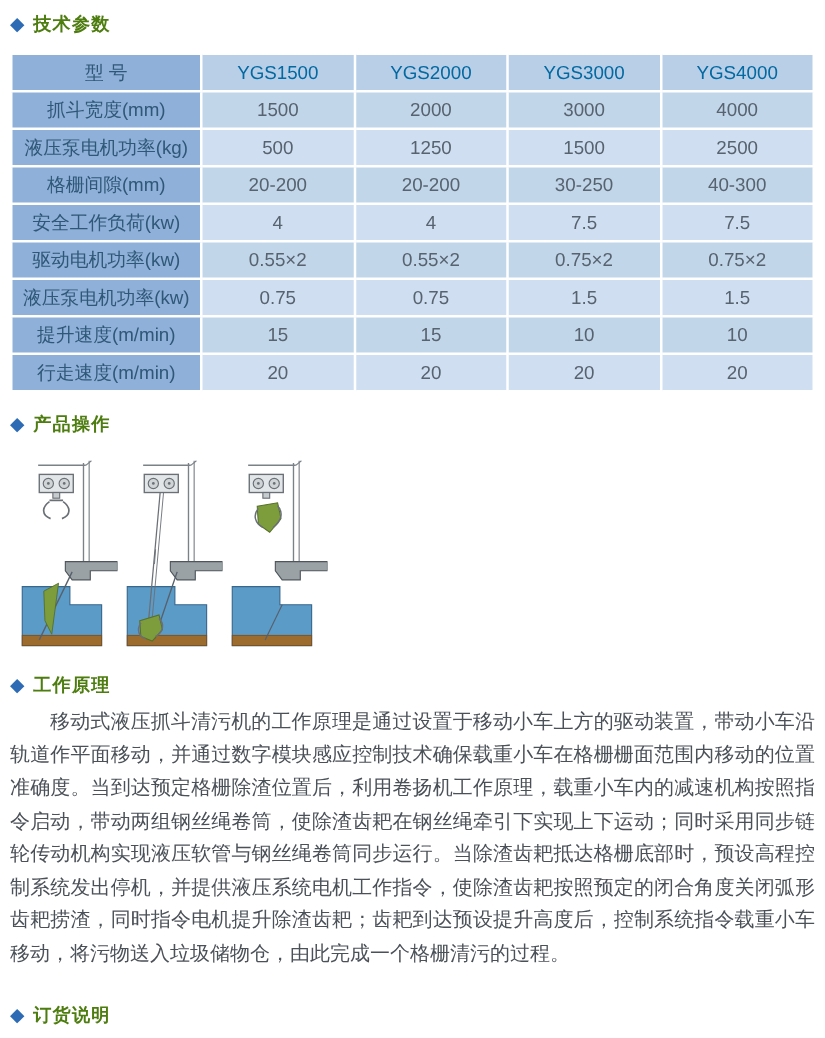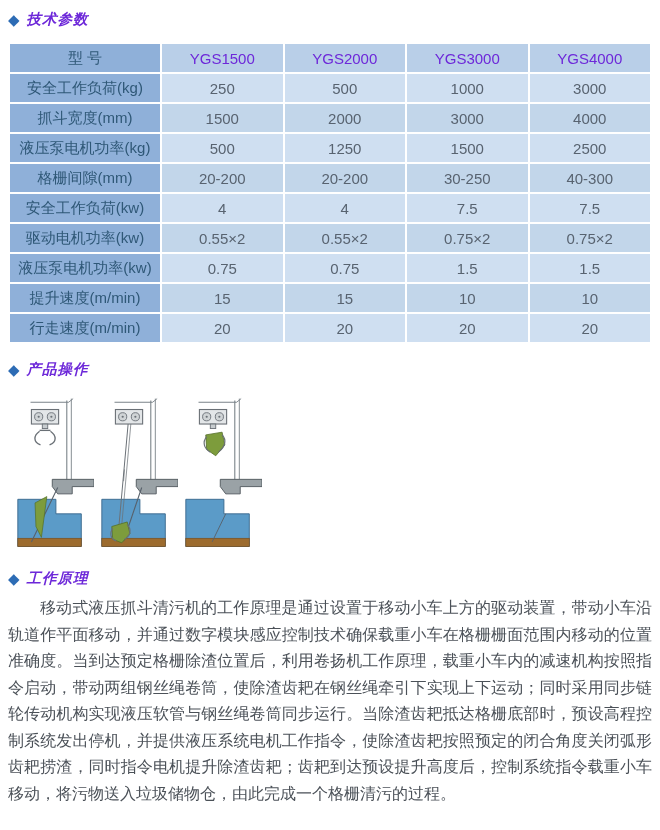--- a/index.html
+++ b/index.html
@@ -8,27 +8,27 @@
     width: 660px; height: 830px;
     font-family: "Liberation Sans", "DejaVu Sans", sans-serif;
     color: #4b5158;
     overflow: hidden;
   }
   .page { padding: 6px 8px 0 8px; }
 
   
   .sec-head { display: flex; align-items: center; gap: 7px; margin: 4px 0 2px 0; }
   .diamond { color: #2d6cb5; font-size: 15px; line-height: 1; }
-  .sec-title { font-size: 14.5px; font-weight: bold; color: #6d28d9; letter-spacing: 1px; font-style: italic; }
+  .sec-title { font-size: 14.5px; font-weight: bold; color: #4d7c0f; letter-spacing: 1px; }
 
   
   table.specs { border-collapse: collapse; width: 644px; margin-top: 13px; table-layout: fixed; }
   table.specs td { border: 2px solid #ffffff; height: 30px; text-align: center; vertical-align: middle; font-size: 15px; padding: 0 2px; }
   table.specs td.lbl { background: #8fb0d9; color: #2f5877; width: 152px; }
-  table.specs tr.hdr td.val { background: #b9cfe8; color: #6d28d9; }
+  table.specs tr.hdr td.val { background: #b9cfe8; color: #0369a1; }
   table.specs tr.r-light td.val { background: #cfdff1; color: #586370; }
   table.specs tr.r-dark  td.val { background: #c2d6ea; color: #586370; }
 
   
   .op-wrap { display: flex; margin-top: 4px; }
   .op-text { width: 398px; }
   .para { font-size: 12.5px; line-height: 1.62; text-indent: 2em; margin-top: 9px; color: #4b5158; }
   .diagrams { width: 246px; margin-left: 8px; display: flex; justify-content: space-between; margin-top: 2px; }
   .diagrams svg { display: block; }
 
@@ -50,27 +50,20 @@
   </div>
 
   <table class="specs">
     <tbody>
         <tr class="hdr">
       <td class="lbl">型  号</td>
       <td class="val">YGS1500</td>
       <td class="val">YGS2000</td>
       <td class="val">YGS3000</td>
       <td class="val">YGS4000</td>
-    </tr>
-    <tr class="r-light">
-      <td class="lbl">安全工作负荷(kg)</td>
-      <td class="val">250</td>
-      <td class="val">500</td>
-      <td class="val">1000</td>
-      <td class="val">3000</td>
     </tr>
     <tr class="r-dark">
       <td class="lbl">抓斗宽度(mm)</td>
       <td class="val">1500</td>
       <td class="val">2000</td>
       <td class="val">3000</td>
       <td class="val">4000</td>
     </tr>
     <tr class="r-light">
       <td class="lbl">液压泵电机功率(kg)</td>

